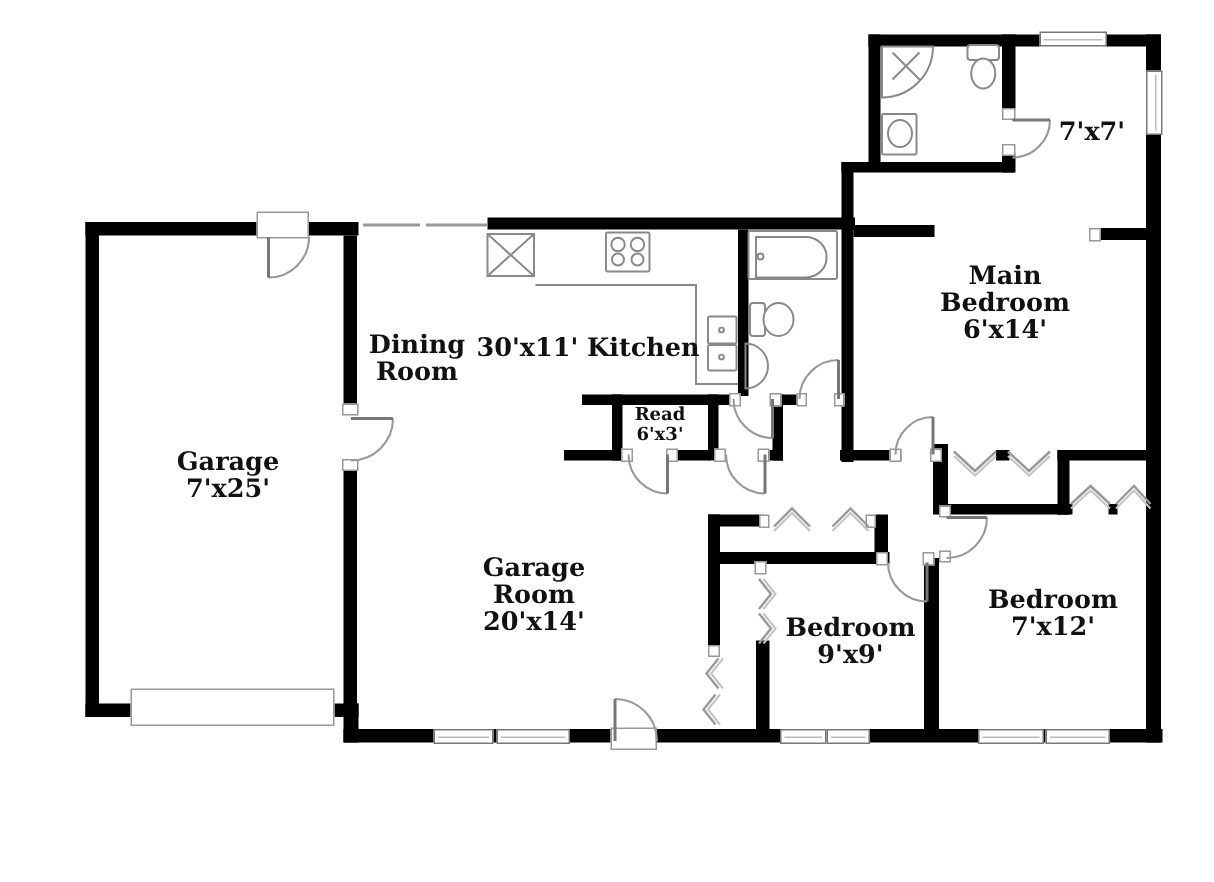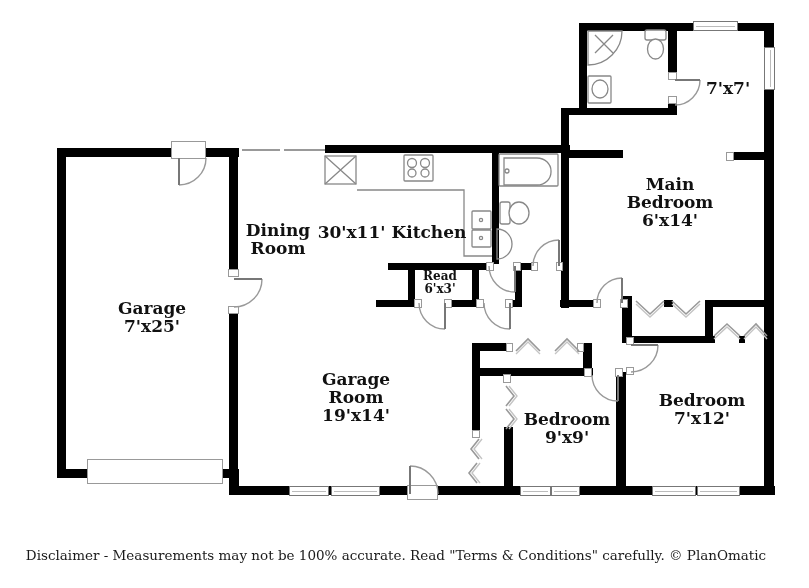--- a/index.html
+++ b/index.html
@@ -207,33 +207,32 @@
       <div class="room-label" style="left: 392px; top: 232px; font-size: 17px; line-height: 18px;">
         <span>30'x11' Kitchen</span>
       </div>
       <div class="room-label" style="left: 440px; top: 283px; font-size: 12px; line-height: 13px;">
         <span>Read</span>
         <span>6'x3'</span>
       </div>
       <div class="room-label" style="left: 356px; top: 397px; font-size: 17px; line-height: 18px;">
         <span>Garage</span>
         <span>Room</span>
-        <span>19'x14'</span>
+        <span>20'x14'</span>
       </div>
       <div class="room-label" style="left: 670px; top: 202px; font-size: 17px; line-height: 18px;">
         <span>Main</span>
         <span>Bedroom</span>
         <span>6'x14'</span>
       </div>
       <div class="room-label" style="left: 728px; top: 88px; font-size: 17px; line-height: 18px;">
         <span>7'x7'</span>
       </div>
       <div class="room-label" style="left: 567px; top: 428px; font-size: 17px; line-height: 18px;">
         <span>Bedroom</span>
         <span>9'x9'</span>
       </div>
       <div class="room-label" style="left: 702px; top: 409px; font-size: 17px; line-height: 18px;">
         <span>Bedroom</span>
         <span>7'x12'</span>
       </div>
     </div>
-  <div class="disclaimer">Disclaimer - Measurements may not be 100% accurate. Read "Terms &amp; Conditions" carefully. © PlanOmatic</div>
 </div>
 
 </body></html>

